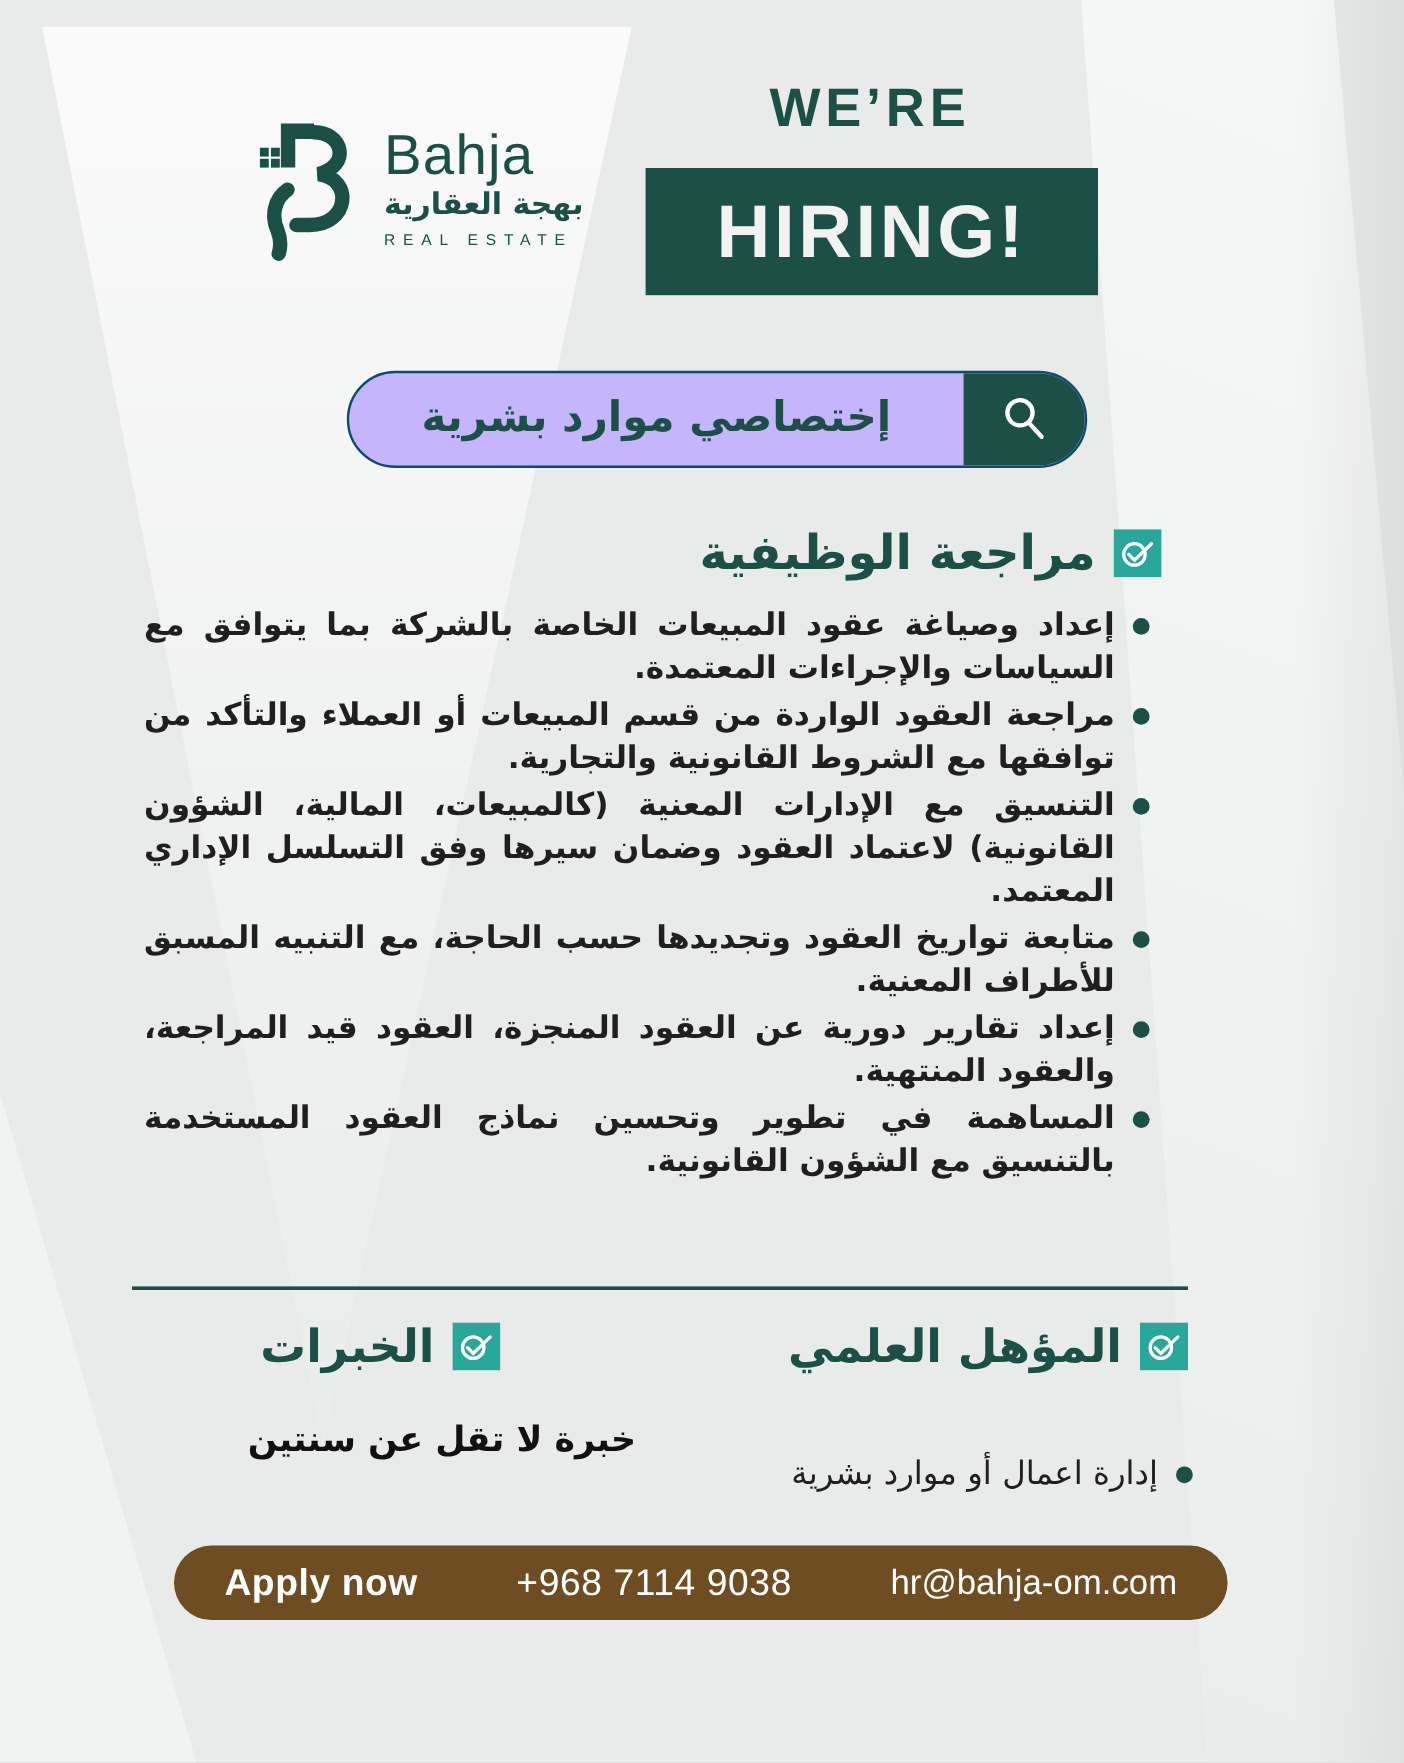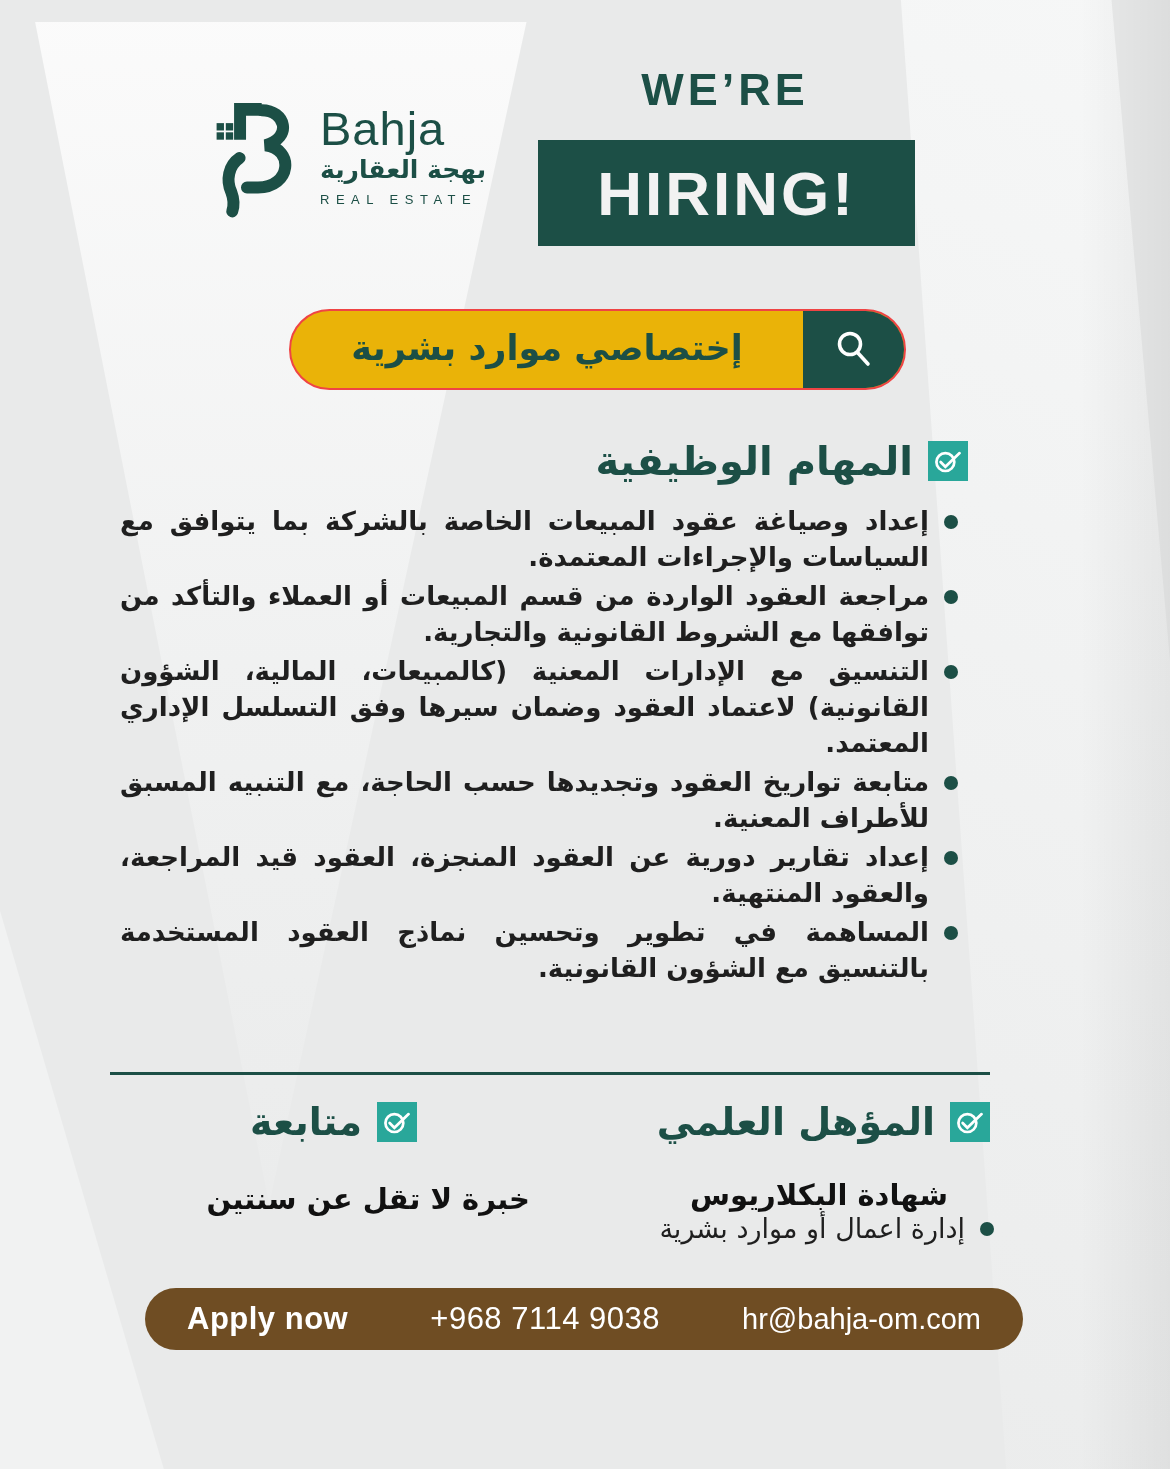--- a/index.html
+++ b/index.html
@@ -42,21 +42,21 @@
   }
   .hiring{
     position:absolute;left:538px;top:140px;width:377px;height:106px;
     background:#1c4f46;display:flex;align-items:center;justify-content:center;
     font-family:Liberation Sans, sans-serif;font-size:62px;font-weight:bold;
     letter-spacing:3px;color:#f2f2f2;
   }
   
   .search{
     position:absolute;left:289px;top:309px;width:617px;height:81px;
-    background:#eab308;border:2px solid #ef4444;border-radius:44px;
+    background:#c4b5fd;border:2px solid #0c4a6e;border-radius:44px;
     display:flex;overflow:hidden;box-sizing:border-box;
   }
   .search-label{
     flex:1;display:flex;align-items:center;justify-content:center;direction:rtl;
     font-size:35px;font-weight:bold;color:#1c4f46;padding-bottom:4px;
   }
   .search-btn{width:101px;flex:none;background:#1c4f46;display:flex;align-items:center;justify-content:center;}
   
   .section-head{position:absolute;display:flex;align-items:center;gap:15px;direction:rtl;}
   .section-head .icon{flex:none;width:40px;height:40px;display:block;}
@@ -147,21 +147,21 @@
   </div>
 
   <div class="section-head head-duties">
     <span class="icon">
       <svg width="40" height="40" viewBox="0 0 38 38" aria-hidden="true">
         <rect width="38" height="38" fill="#29a79a"></rect>
         <circle cx="16.5" cy="20" r="8.5" fill="none" stroke="#ffffff" stroke-width="2.6"></circle>
         <path d="M12 20 l4.5 4.5 L30 11.5" fill="none" stroke="#ffffff" stroke-width="2.6" stroke-linecap="round"></path>
       </svg>
     </span>
-    <span class="section-title">المهام الوظيفية</span>
+    <span class="section-title">مراجعة الوظيفية</span>
   </div>
 
   <ul class="duties-list">
 
       <li class="duty-item">
         <span class="dot"></span>
         <span class="duty-text">إعداد وصياغة عقود المبيعات الخاصة بالشركة بما يتوافق مع السياسات والإجراءات المعتمدة.</span>
       </li>
 
       <li class="duty-item">
@@ -196,35 +196,34 @@
   <div class="section-head head-qual">
     <span class="icon">
       <svg width="40" height="40" viewBox="0 0 38 38" aria-hidden="true">
         <rect width="38" height="38" fill="#29a79a"></rect>
         <circle cx="16.5" cy="20" r="8.5" fill="none" stroke="#ffffff" stroke-width="2.6"></circle>
         <path d="M12 20 l4.5 4.5 L30 11.5" fill="none" stroke="#ffffff" stroke-width="2.6" stroke-linecap="round"></path>
       </svg>
     </span>
     <span class="section-title">المؤهل العلمي</span>
   </div>
-  <div class="qual-degree">شهادة البكلاريوس</div>
   <div class="qual-field">
     <span class="dot"></span>
     <span class="qual-field-text">إدارة اعمال أو موارد بشرية</span>
   </div>
 
   <div class="section-head head-exp">
     <span class="icon">
       <svg width="40" height="40" viewBox="0 0 38 38" aria-hidden="true">
         <rect width="38" height="38" fill="#29a79a"></rect>
         <circle cx="16.5" cy="20" r="8.5" fill="none" stroke="#ffffff" stroke-width="2.6"></circle>
         <path d="M12 20 l4.5 4.5 L30 11.5" fill="none" stroke="#ffffff" stroke-width="2.6" stroke-linecap="round"></path>
       </svg>
     </span>
-    <span class="section-title">متابعة</span>
+    <span class="section-title">الخبرات</span>
   </div>
   <div class="exp-text">خبرة لا تقل عن سنتين</div>
 
   <div class="apply-bar">
     <span class="apply-label">Apply now</span>
     <span class="apply-phone">+968 7114 9038</span>
     <span class="apply-email">hr@bahja-om.com</span>
   </div>
 
 </div>

